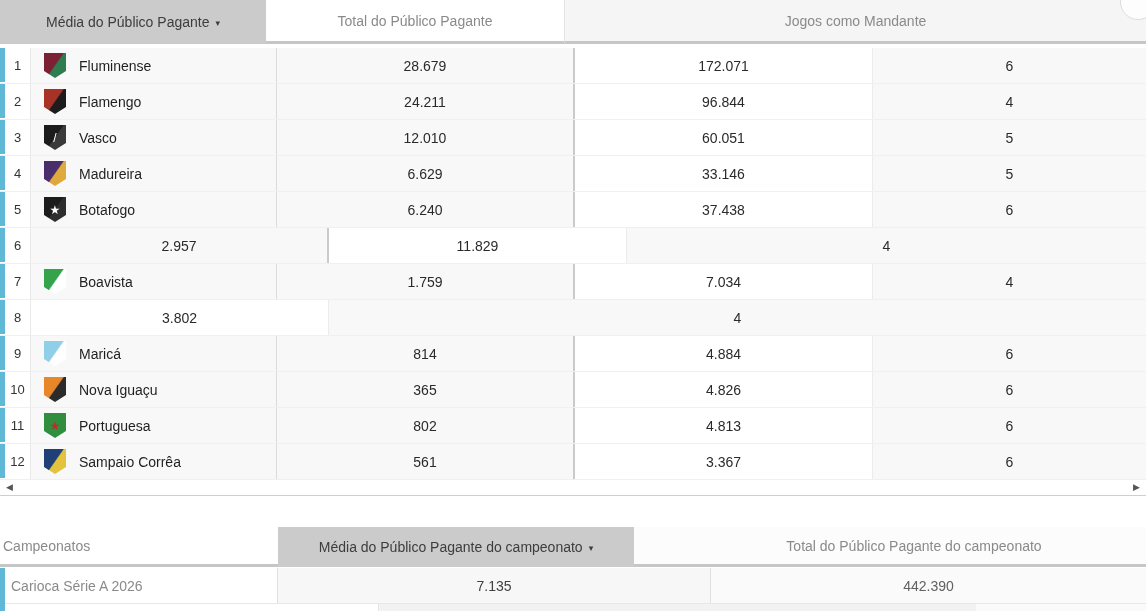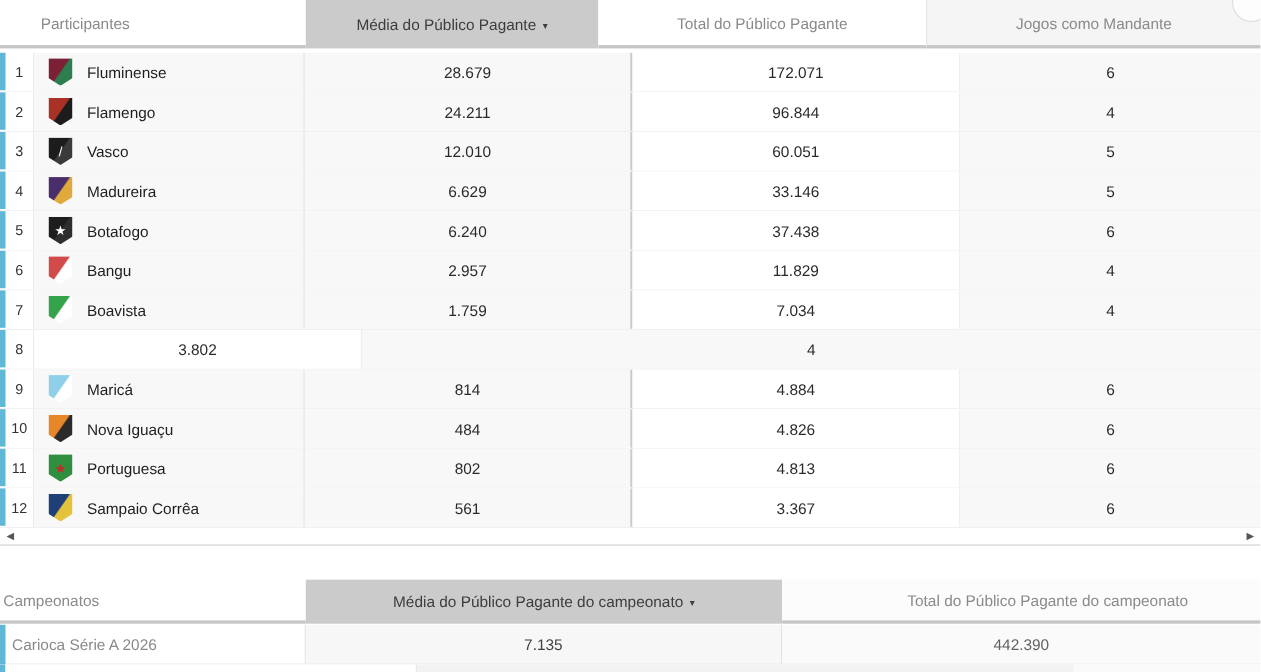--- a/index.html
+++ b/index.html
@@ -32,21 +32,21 @@
   .hscroll{height:16px;background:#fff;border-bottom:1px solid #cfcfcf;position:relative;box-sizing:border-box;}
   .arr{position:absolute;top:2px;font-size:9px;color:#555;cursor:pointer;}
   .arr-l{left:6px;}
   .arr-r{right:6px;}
 
   .section-gap{height:31px;background:#fff;}
 
   
   .t2-head{display:flex;height:40px;box-sizing:border-box;font-size:14px;margin-bottom:1px;}
   .h2-camp{width:278px;background:#fff;border-bottom:3px solid #c6c6c6;padding-left:3px;}
-  .h2-media{width:433px;background:#cbcbcb;color:#3d3d3d;justify-content:center;}
+  .h2-media{width:356px;background:#cbcbcb;color:#3d3d3d;justify-content:center;}
   .h2-total{flex:1;background:#fcfcfc;border-bottom:3px solid #c6c6c6;justify-content:center;padding-left:48px;}
   .row2{display:flex;height:36px;position:relative;font-size:14px;border-bottom:1px solid #e8e8e8;box-sizing:border-box;}
   .c2-name{width:278px;background:#fff;border-right:1px solid #e0e0e0;display:flex;align-items:center;padding-left:11px;box-sizing:border-box;color:#8a8a8a;}
   .c2-media{width:433px;background:#f7f7f7;border-right:1px solid #e0e0e0;display:flex;align-items:center;justify-content:center;box-sizing:border-box;color:#404040;}
   .c2-total{flex:1;background:#fafafa;display:flex;align-items:center;justify-content:center;color:#616161;}
 
   
   .partial{display:flex;height:7px;position:relative;overflow:hidden;}
   .p1{width:373px;background:#fff;}
   .p2{width:597px;background:#f2f2f2;border-left:1px solid #e6e6e6;}
@@ -54,23 +54,20 @@
   .partial .accent{height:7px;position:static;}
 
   
   .corner-arc{position:absolute;top:-16px;right:-10px;width:34px;height:34px;border:1px solid #dcdcdc;border-radius:50%;background:#fdfdfd;}
 </style>
 </head>
 <body>
 
 <div>
   <div class="t-head">
-    <div class="h-cell h-part">
-      <span>Participantes</span>
-    </div>
     <div class="h-cell h-media">
       <span>Média do Público Pagante</span>
       <span class="sort">▾</span>
     </div>
     <div class="h-cell h-total">
       <span>Total do Público Pagante</span>
     </div>
     <div class="h-cell h-jogos">
       <span>Jogos como Mandante</span>
     </div>
@@ -143,26 +140,20 @@
       <span class="club">Botafogo</span>
     </div>
     <div class="c-media">6.240</div>
     <div class="c-total">37.438</div>
     <div class="c-jogos">6</div>
   </div>
 
   <div class="row">
     <div class="accent" style="background: rgb(95, 185, 214);"></div>
     <div class="c-rank">6</div>
-    <div class="c-part">
-      <span class="crest" style="background: linear-gradient(125deg, rgb(209, 75, 75) 48%, rgb(255, 255, 255) 52%);">
-            <span class="crest-glyph" style="color: rgb(255, 255, 255);"></span>
-          </span>
-      <span class="club">Bangu</span>
-    </div>
     <div class="c-media">2.957</div>
     <div class="c-total">11.829</div>
     <div class="c-jogos">4</div>
   </div>
 
   <div class="row">
     <div class="accent" style="background: rgb(95, 185, 214);"></div>
     <div class="c-rank">7</div>
     <div class="c-part">
       <span class="crest" style="background: linear-gradient(125deg, rgb(53, 162, 76) 48%, rgb(255, 255, 255) 52%);">
@@ -198,21 +189,21 @@
 
   <div class="row">
     <div class="accent" style="background: rgb(95, 185, 214);"></div>
     <div class="c-rank">10</div>
     <div class="c-part">
       <span class="crest" style="background: linear-gradient(125deg, rgb(232, 135, 42) 48%, rgb(43, 43, 43) 52%);">
             <span class="crest-glyph" style="color: rgb(255, 255, 255);"></span>
           </span>
       <span class="club">Nova Iguaçu</span>
     </div>
-    <div class="c-media">484</div>
+    <div class="c-media">365</div>
     <div class="c-total">4.826</div>
     <div class="c-jogos">6</div>
   </div>
 
   <div class="row">
     <div class="accent" style="background: rgb(95, 185, 214);"></div>
     <div class="c-rank">11</div>
     <div class="c-part">
       <span class="crest" style="background: linear-gradient(125deg, rgb(47, 143, 63) 48%, rgb(47, 143, 63) 52%);">
             <span class="crest-glyph" style="color: rgb(198, 40, 40);">★</span>

